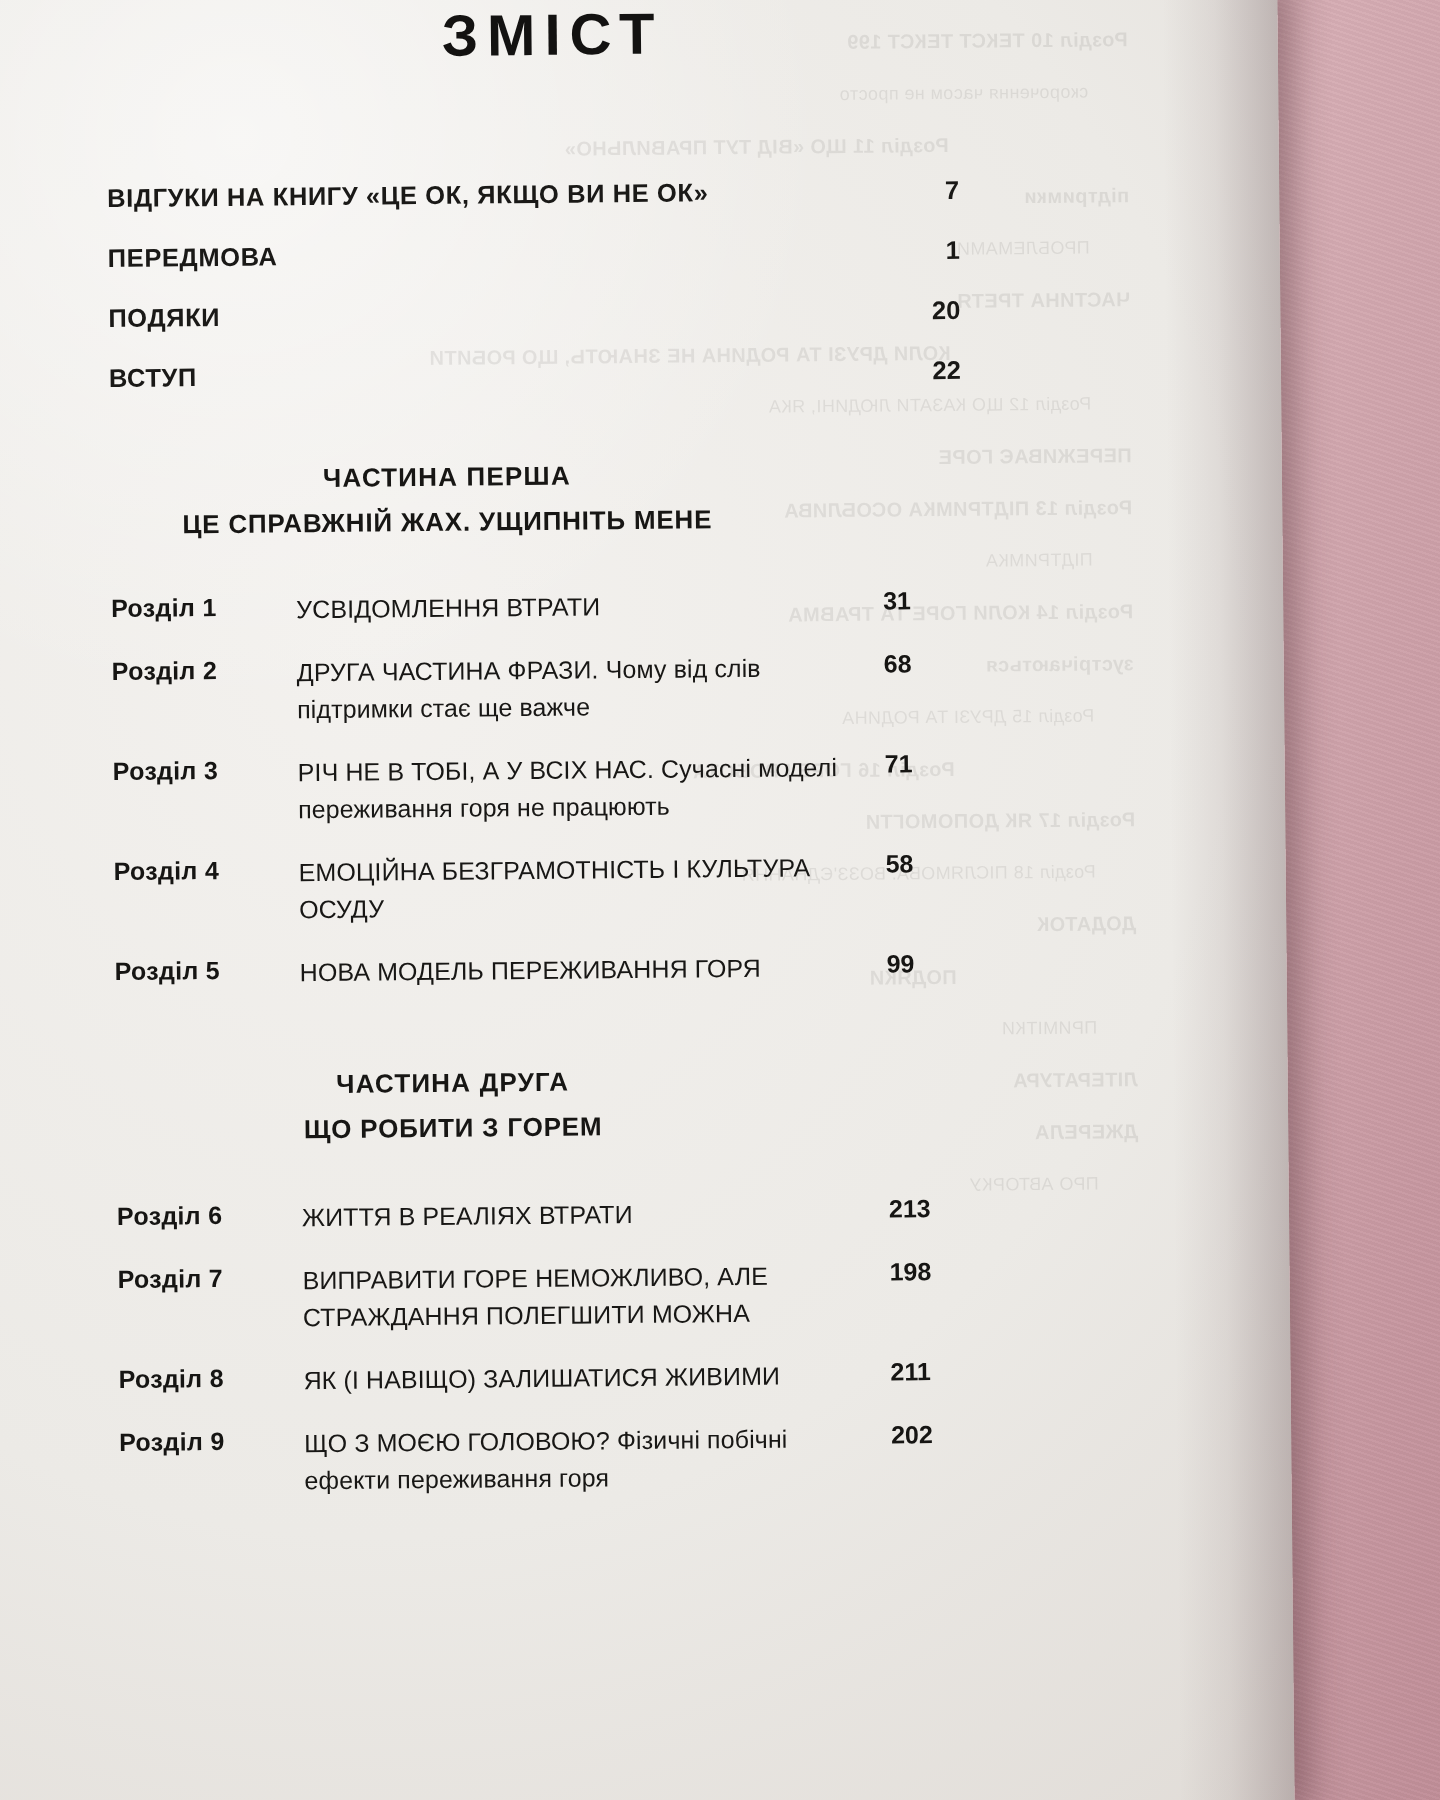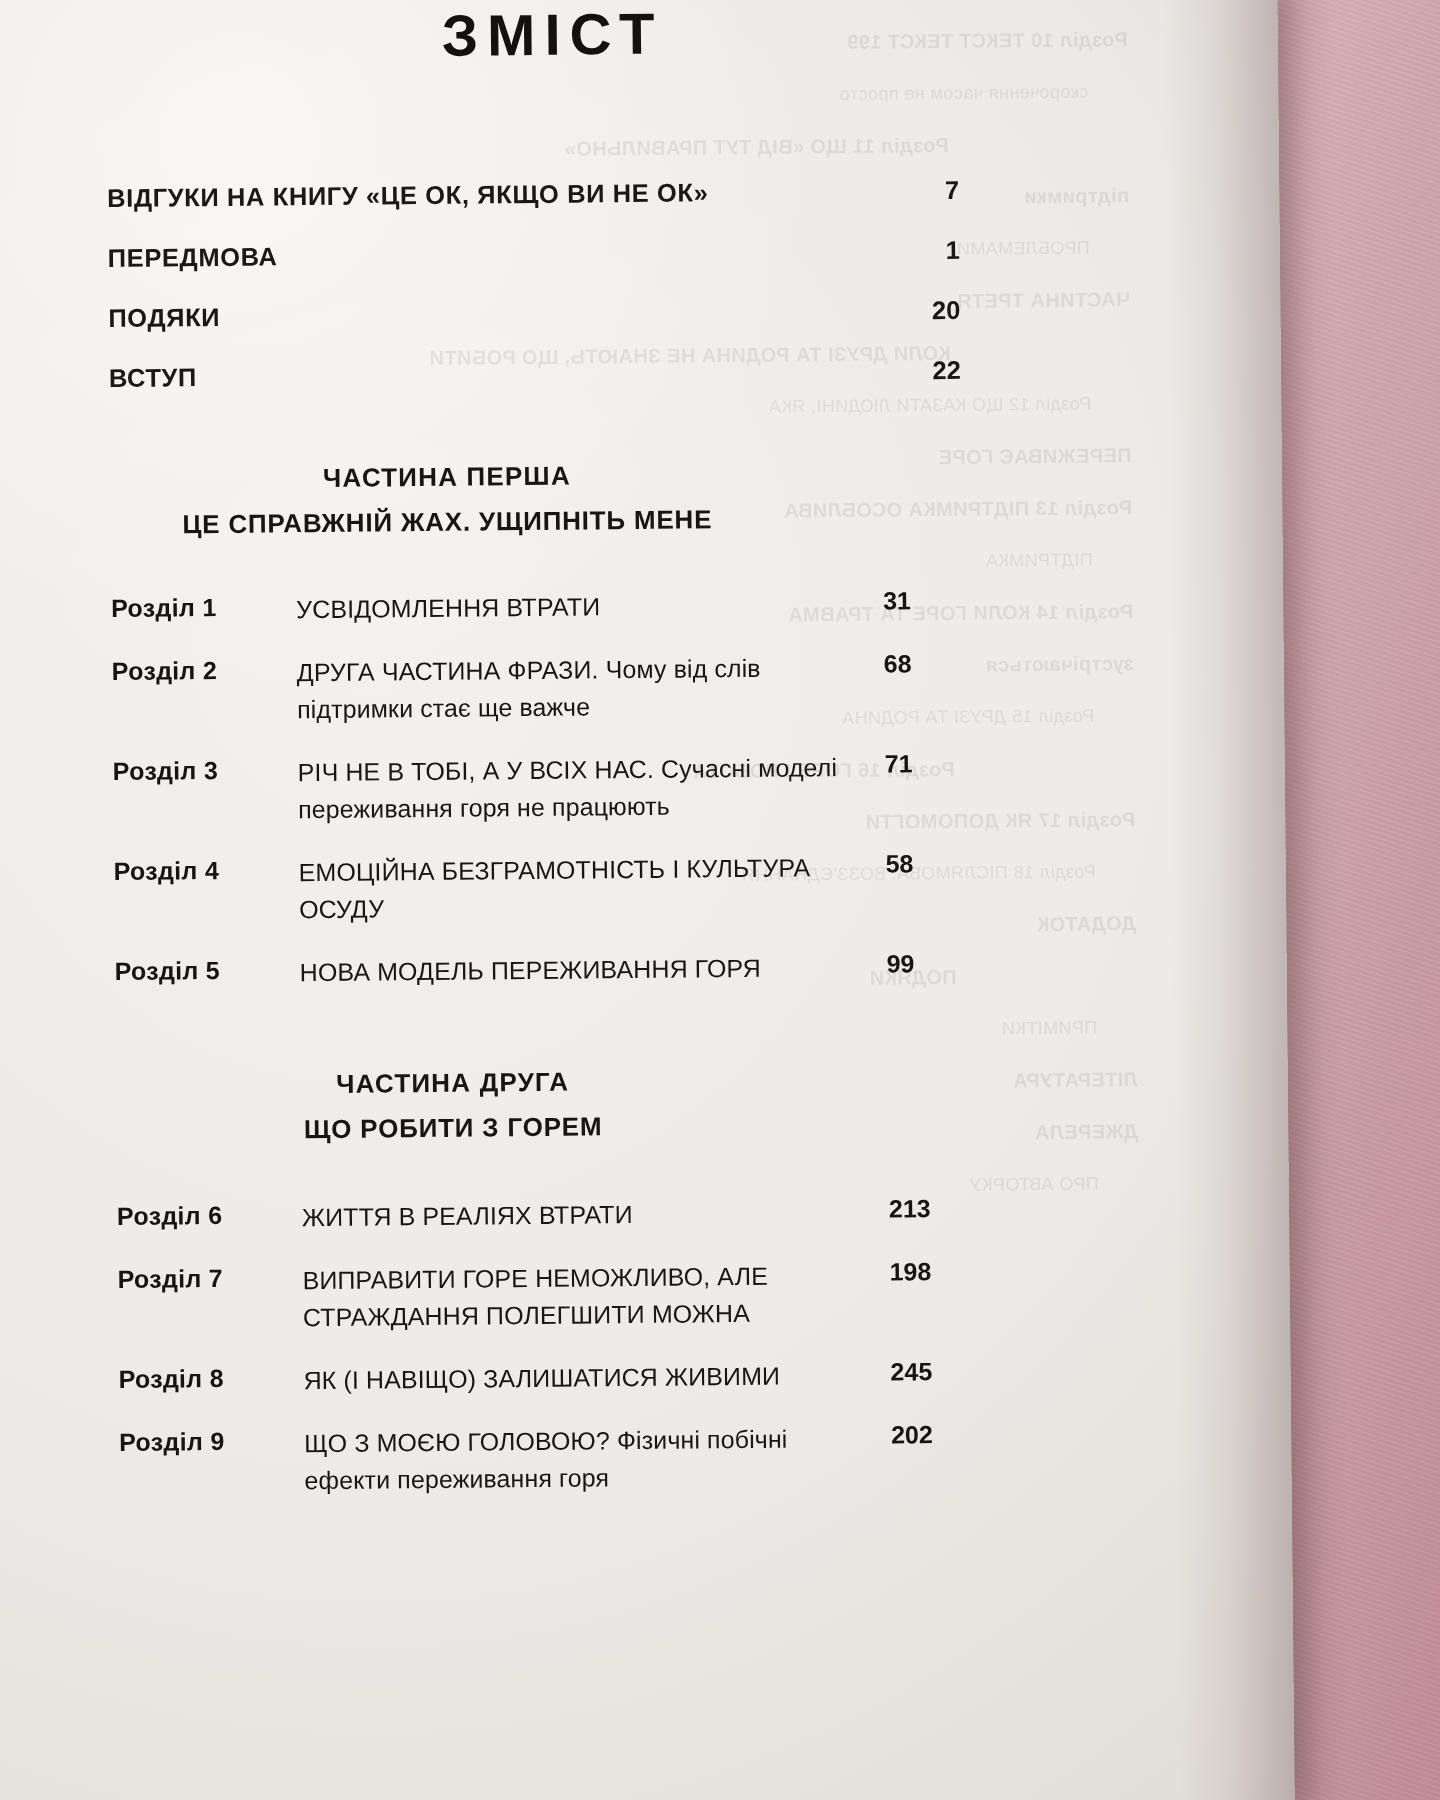--- a/index.html
+++ b/index.html
@@ -290,21 +290,21 @@
         <div class="ch-page">213</div>
       </div>
       <div class="ch-row">
         <div class="ch-num">Розділ 7</div>
         <div class="ch-title">ВИПРАВИТИ ГОРЕ НЕМОЖЛИВО, АЛЕ СТРАЖДАННЯ ПОЛЕГШИТИ МОЖНА</div>
         <div class="ch-page">198</div>
       </div>
       <div class="ch-row">
         <div class="ch-num">Розділ 8</div>
         <div class="ch-title">ЯК (І НАВІЩО) ЗАЛИШАТИСЯ ЖИВИМИ</div>
-        <div class="ch-page">245</div>
+        <div class="ch-page">211</div>
       </div>
       <div class="ch-row">
         <div class="ch-num">Розділ 9</div>
         <div class="ch-title">ЩО З МОЄЮ ГОЛОВОЮ? Фізичні побічні ефекти переживання горя</div>
         <div class="ch-page">202</div>
       </div>
     </div>
 
   </div>
 </div>

